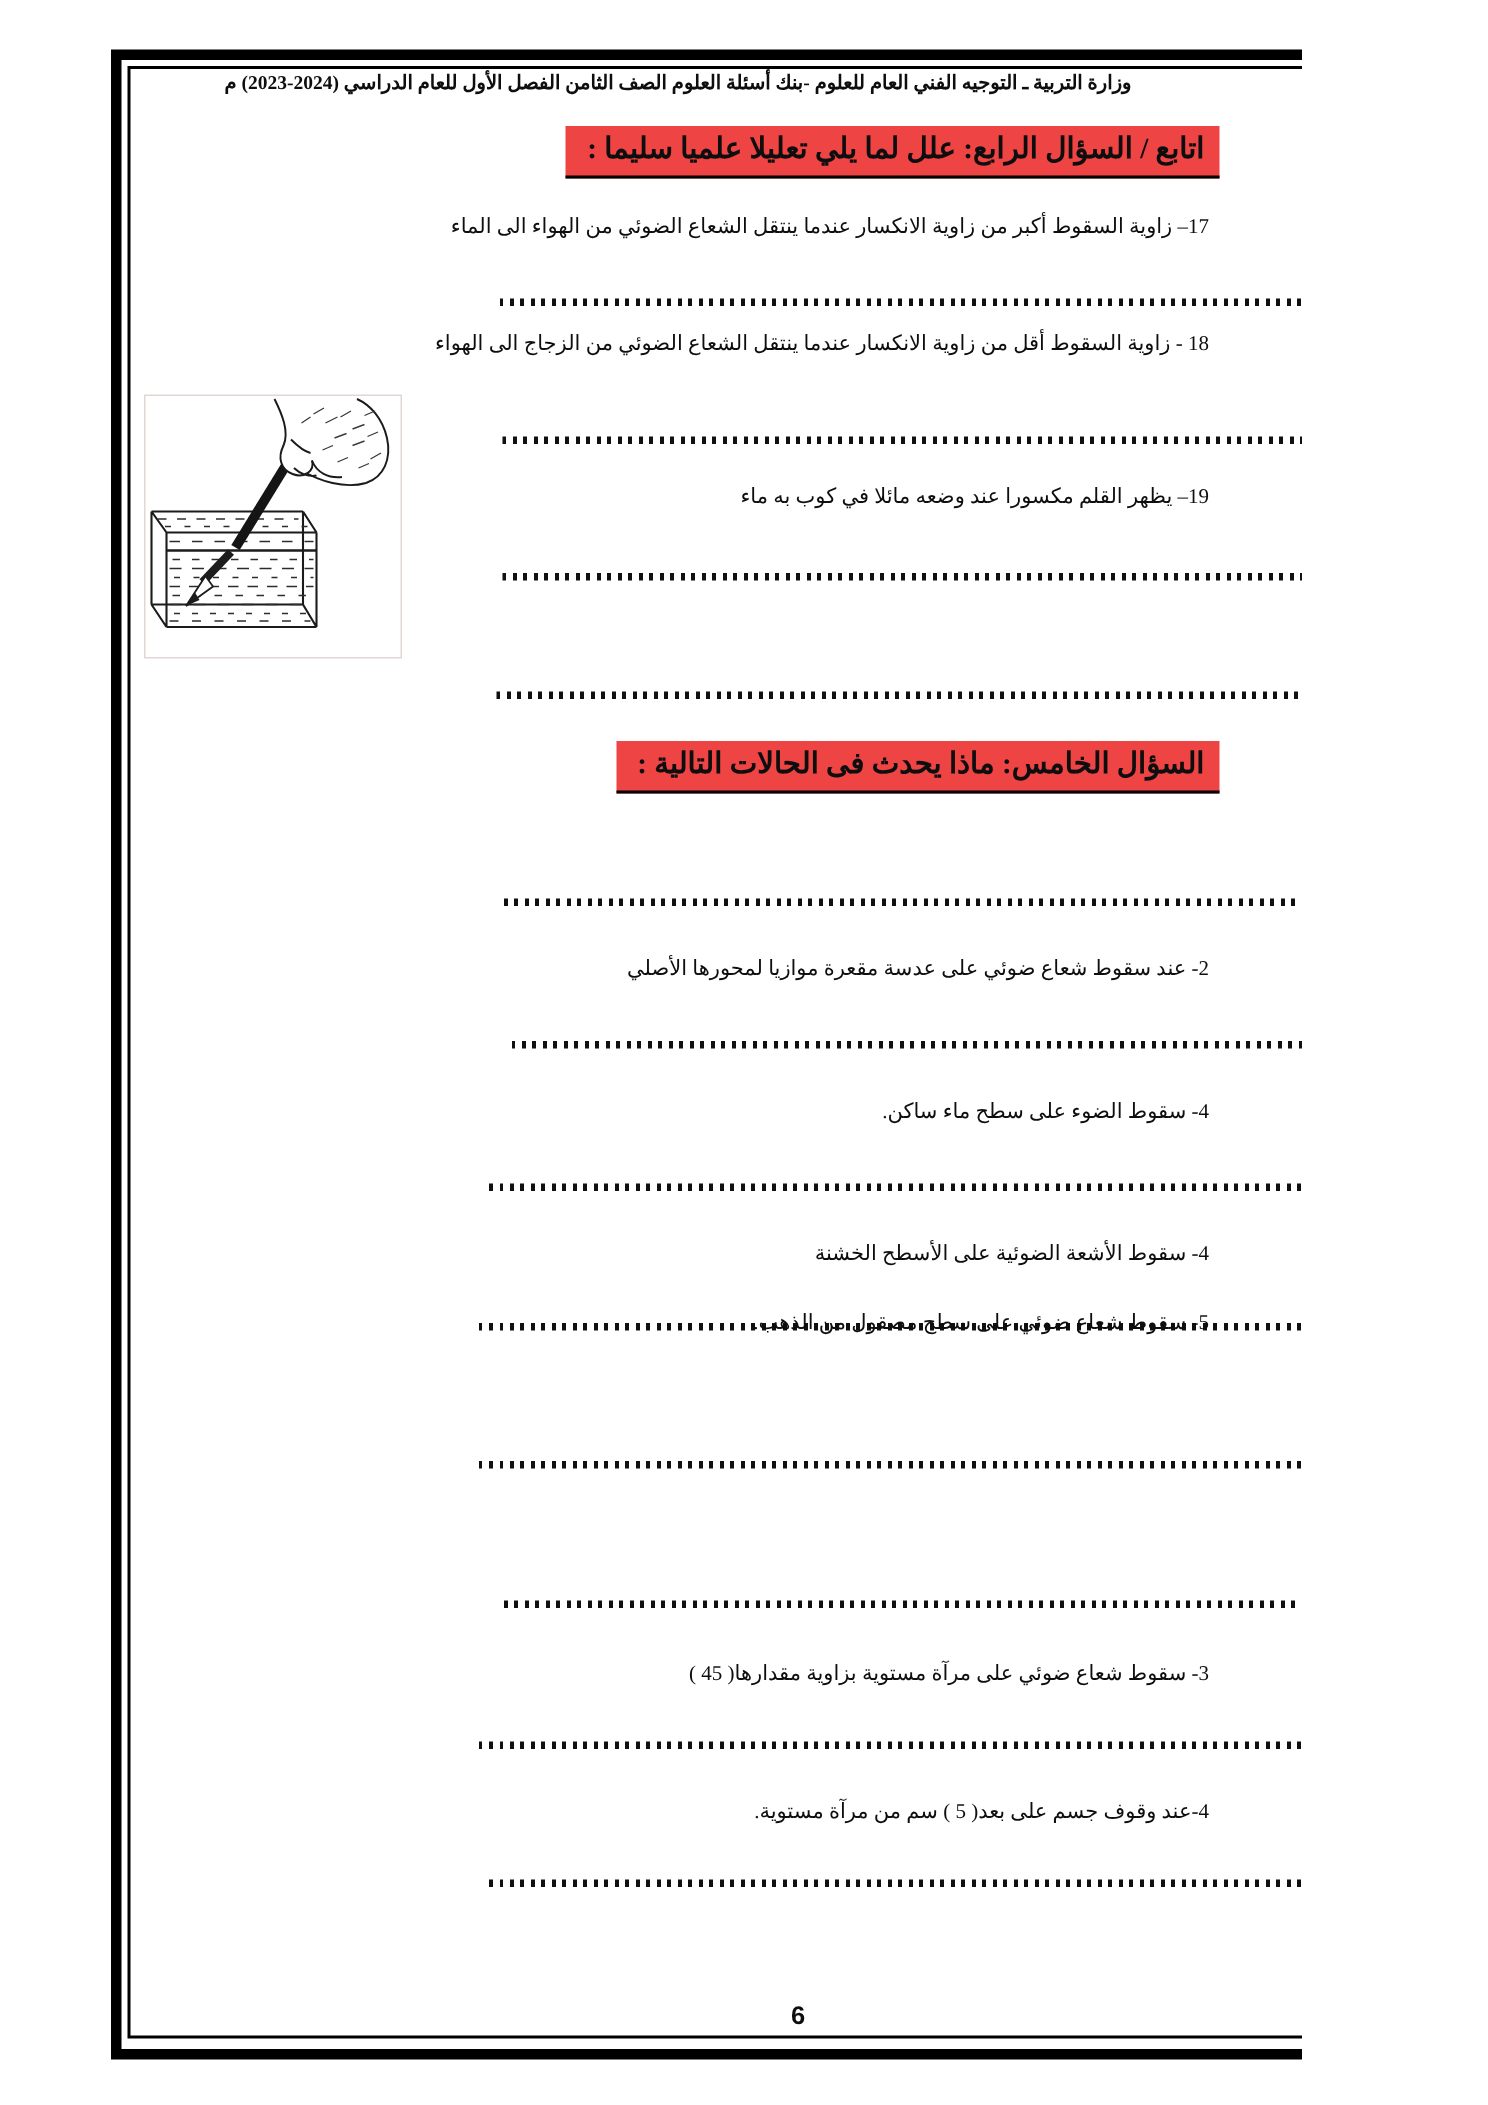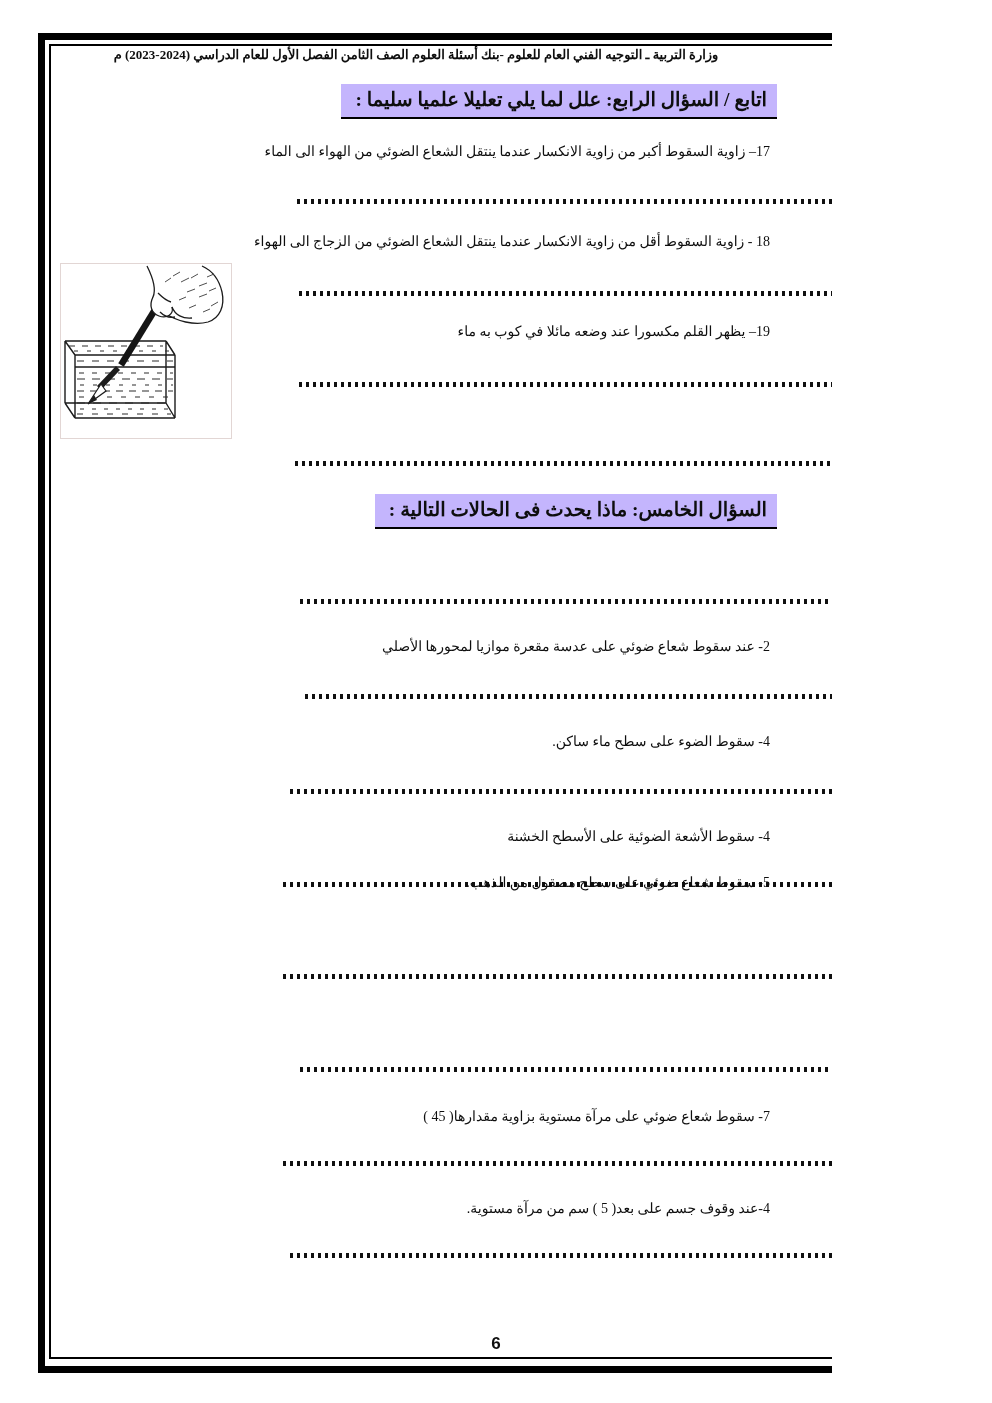--- a/index.html
+++ b/index.html
@@ -1,27 +1,27 @@
 <!DOCTYPE html>
 <html lang="ar"><head>
 <meta charset="utf-8">
 <style>
   html,body{margin:0;padding:0;background:#fff;}
   .page{
     position:relative;width:832px;height:1403px;background:#fff;overflow:hidden;
-    font-family:"Liberation Serif","DejaVu Serif",serif;color:#0e0e0e;
+    font-family:"Liberation Serif","DejaVu Serif",serif;color:#0e0e0e;margin-left:36px;
   }
   .frame-outer{position:absolute;left:38px;top:33px;width:896px;height:1326px;border:7px solid #000;}
   .frame-inner{position:absolute;left:49px;top:44px;width:884px;height:1311px;border:2px solid #000;}
   .doc-header{
     position:absolute;left:70px;right:70px;top:47px;text-align:center;direction:rtl;
     font-size:13px;font-weight:bold;letter-spacing:0;white-space:nowrap;
   }
   .sec-heading{
-    position:absolute;right:55px;background:#c4b5fd;direction:rtl;white-space:nowrap;
+    position:absolute;right:55px;background:#ef4444;direction:rtl;white-space:nowrap;
     font-size:19.5px;font-weight:bold;padding:3px 10px 4px 14px;border-bottom:2.5px solid #000;
     line-height:26px;
   }
   .h4{top:84px;}
   .h5{top:494px;}
   .q{
     position:absolute;right:62px;direction:rtl;white-space:nowrap;
     font-size:14px;line-height:26px;
   }
   .dotline{
@@ -59,21 +59,21 @@
       <line x1="979" y1="93" x2="992" y2="112" stroke="#e2201d" stroke-width="3.2"></line>
       <text x="925" y="66" transform="rotate(52 925 60)" text-anchor="middle" direction="rtl" font-family="Liberation Serif, DejaVu Serif, serif" font-size="19" font-weight="bold" fill="#e2201d">معتمد</text>
     </svg>
   </div>
 
   <div class="sec-heading h4">اتابع / السؤال الرابع: علل لما يلي تعليلا علميا سليما :</div>
 
   <div class="q" style="top:139px">17– زاوية السقوط أكبر من زاوية الانكسار  عندما ينتقل الشعاع الضوئي من الهواء الى الماء</div>
   <div class="dotline" style="top:199px;left:297px;width:630px"></div>
 
-  <div class="q" style="top:229px">18 - زاوية السقوط أقل من زاوية الانكسار  عندما ينتقل الشعاع الضوئي من الزجاج الى الهواء</div>
+  <div class="q" style="top:217px">18 - زاوية السقوط أقل من زاوية الانكسار  عندما ينتقل الشعاع الضوئي من الزجاج الى الهواء</div>
   <div class="dotline" style="top:291px;left:299px;width:628px"></div>
 
   <div class="q" style="top:319px">19– يظهر القلم مكسورا عند وضعه مائلا في كوب به ماء</div>
   <div class="dotline" style="top:382px;left:299px;width:618px"></div>
 
   <div class="dotline" style="top:461px;left:295px;width:626px"></div>
 
   <div class="figure">
     <svg width="170" height="172" viewBox="0 0 170 172">
       <g stroke="#1b1b1b" stroke-width="1.4" fill="none">
@@ -128,21 +128,21 @@
   <div class="dotline" style="top:789px;left:290px;width:616px"></div>
 
   <div class="q" style="top:824px">4- سقوط الأشعة الضوئية على الأسطح الخشنة</div>
   <div class="dotline" style="top:882px;left:283px;width:630px"></div>
 
   <div class="q" style="top:870px">5- سقوط شعاع ضوئي على سطح مصقول من الذهب.</div>
   <div class="dotline" style="top:974px;left:283px;width:630px"></div>
 
   <div class="dotline" style="top:1067px;left:300px;width:626px"></div>
 
-  <div class="q" style="top:1104px">7- سقوط شعاع ضوئي على مرآة مستوية بزاوية مقدارها( 45 )</div>
+  <div class="q" style="top:1104px">3- سقوط شعاع ضوئي على مرآة مستوية بزاوية مقدارها( 45 )</div>
   <div class="dotline" style="top:1161px;left:283px;width:623px"></div>
 
   <div class="q" style="top:1196px">4-عند وقوف جسم على بعد( 5 ) سم من مرآة مستوية.</div>
   <div class="dotline" style="top:1253px;left:290px;width:623px"></div>
 
   <div class="page-num">6</div>
 
 </div>
 
 </body></html>

